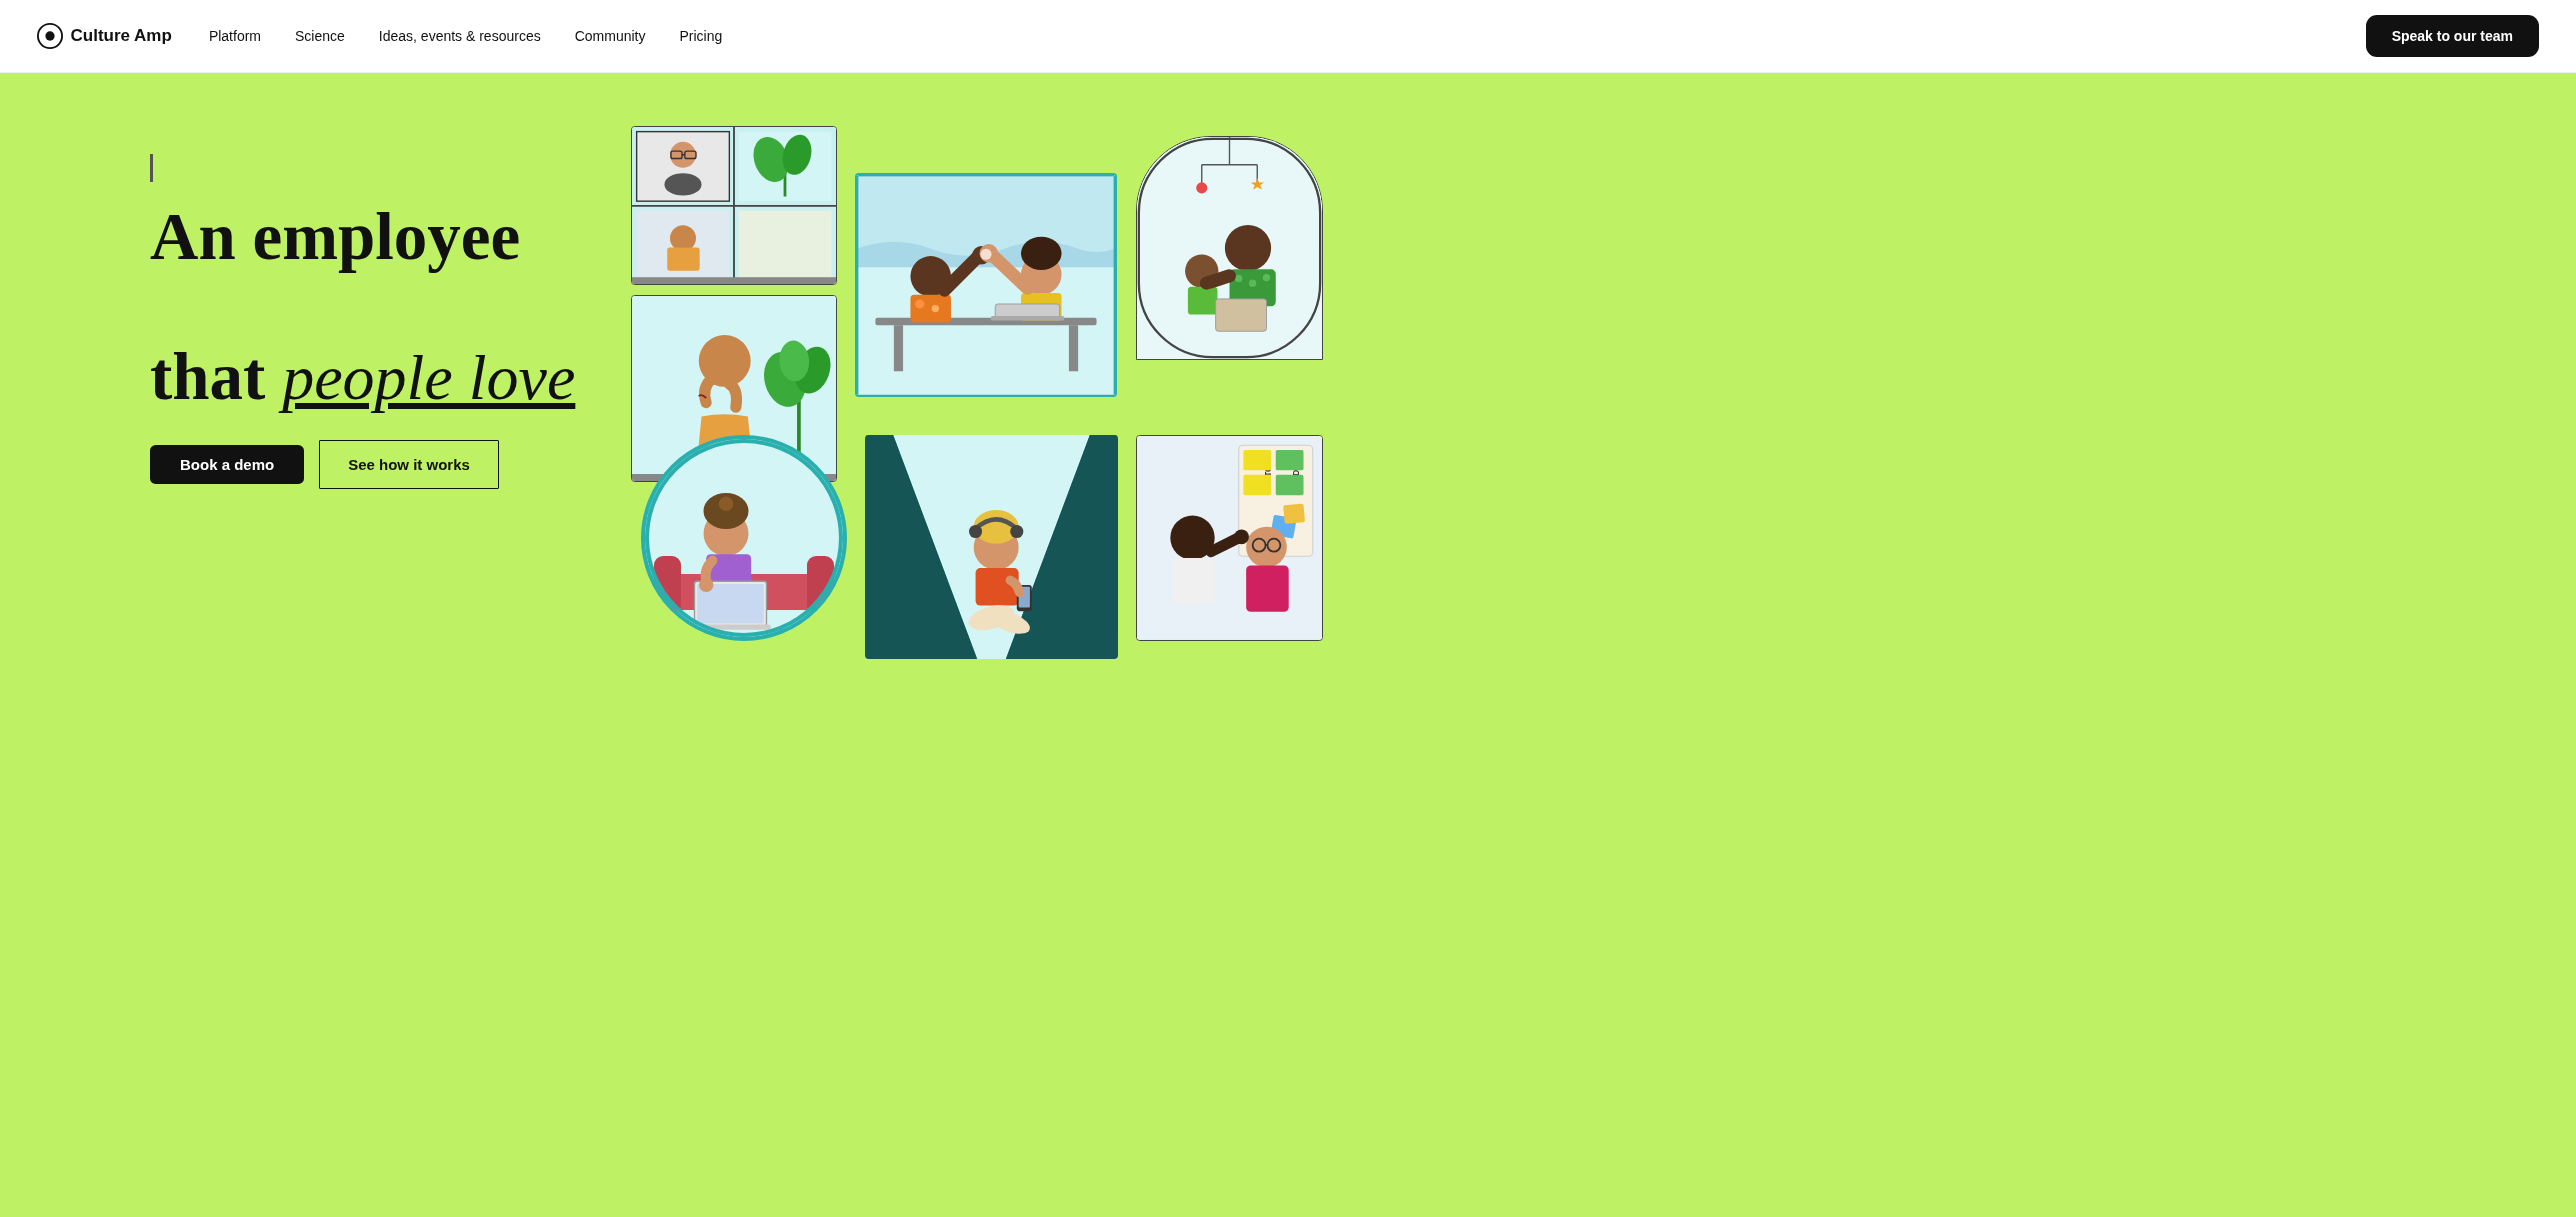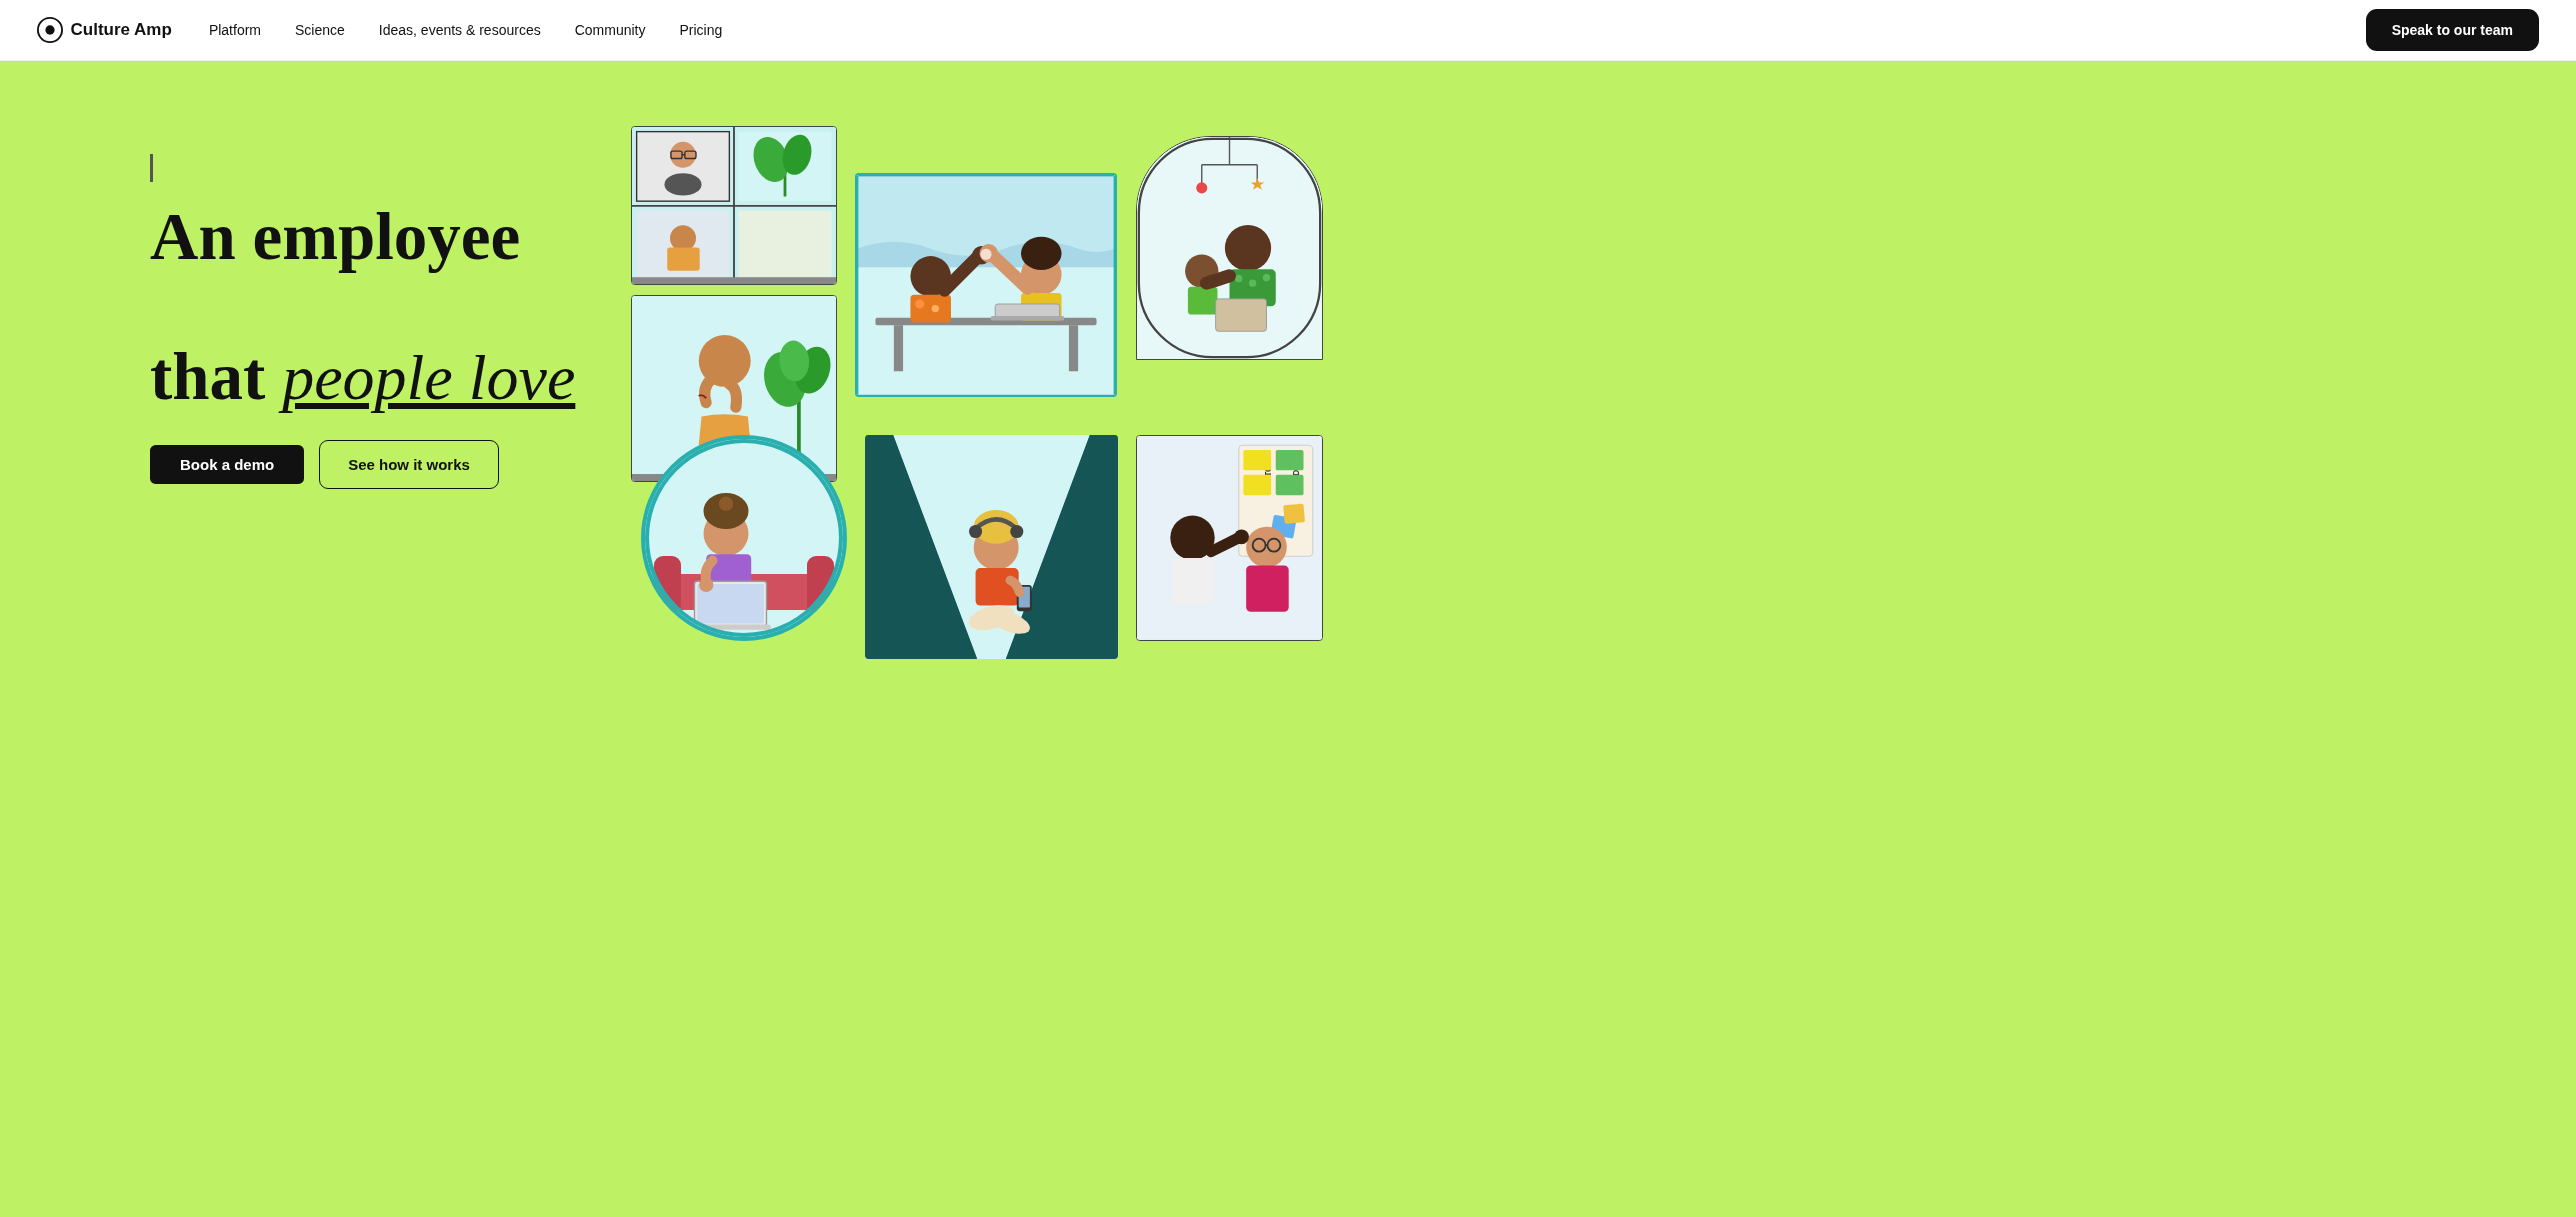--- a/index.html
+++ b/index.html
@@ -7,21 +7,21 @@
     body {
       font-family: -apple-system, BlinkMacSystemFont, 'Segoe UI', sans-serif;
       background: #fff;
       overflow-x: hidden;
     }
 
     
     nav {
       position: fixed;
       top: 0; left: 0; right: 0;
-      height: 61px;
+      height: 73px;
       background: #fff;
       display: flex;
       align-items: center;
       padding: 0 37px;
       z-index: 100;
       border-bottom: 0.9px solid #eee;
     }
 
     .nav-logo {
       display: flex;
@@ -136,21 +136,21 @@
       cursor: pointer;
     }
 
     .btn-secondary {
       background: transparent;
       color: #111;
       border: 1.9px solid #111;
       padding: 15px 28px;
       font-size: 15px;
       font-weight: 600;
-      border-radius: 9px;
+      border-radius: 1px;
       cursor: pointer;
     }
 
     
     .hero-right {
       flex: 1;
       position: relative;
       min-height: 561px;
       margin-left: 56px;
     }

